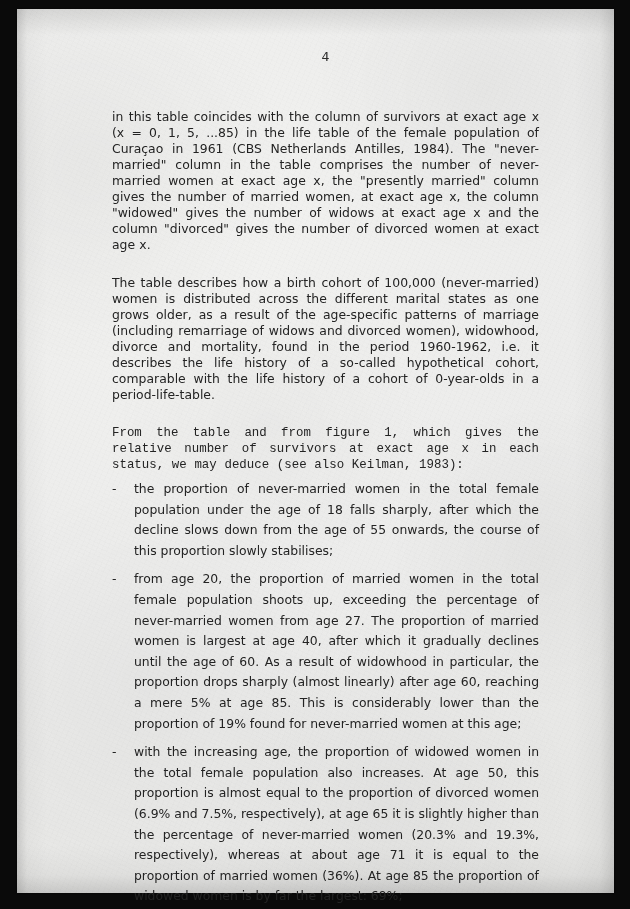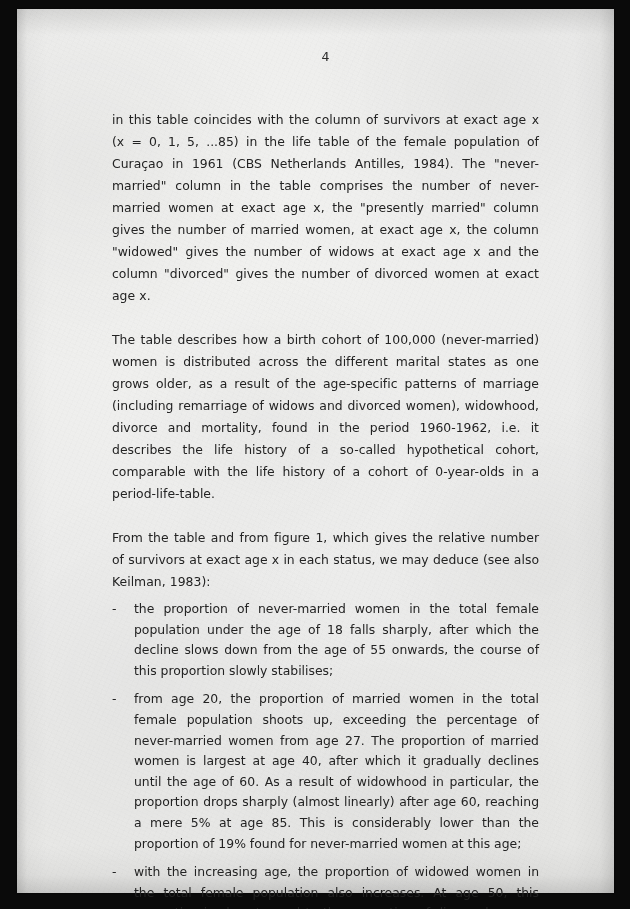--- a/index.html
+++ b/index.html
@@ -82,29 +82,29 @@
     line-height: 16px;
     margin: 0 0 44px 0;
     color: #2e2e2e;
     letter-spacing: 0.2px;
   }
 
   .para {
     margin: 0 0 22px 0;
     text-align: justify;
     font-size: 12.4px;
-    line-height: 22px;
+    line-height: 16px;
     letter-spacing: 0.02px;
     word-spacing: 0.2px;
     color: #252525;
     -webkit-font-smoothing: none;
   }
   .para:last-child { margin-bottom: 0; }
 
-  .para.tight { margin-bottom: 6px; }
+  .para.tight { margin-bottom: 6px; font-family: Liberation Mono, monospace; }
 
   
   .dash-list {
     list-style: none;
     margin: 0;
     padding: 0;
   }
   .dash-item {
     position: relative;
     padding-left: 22px;

